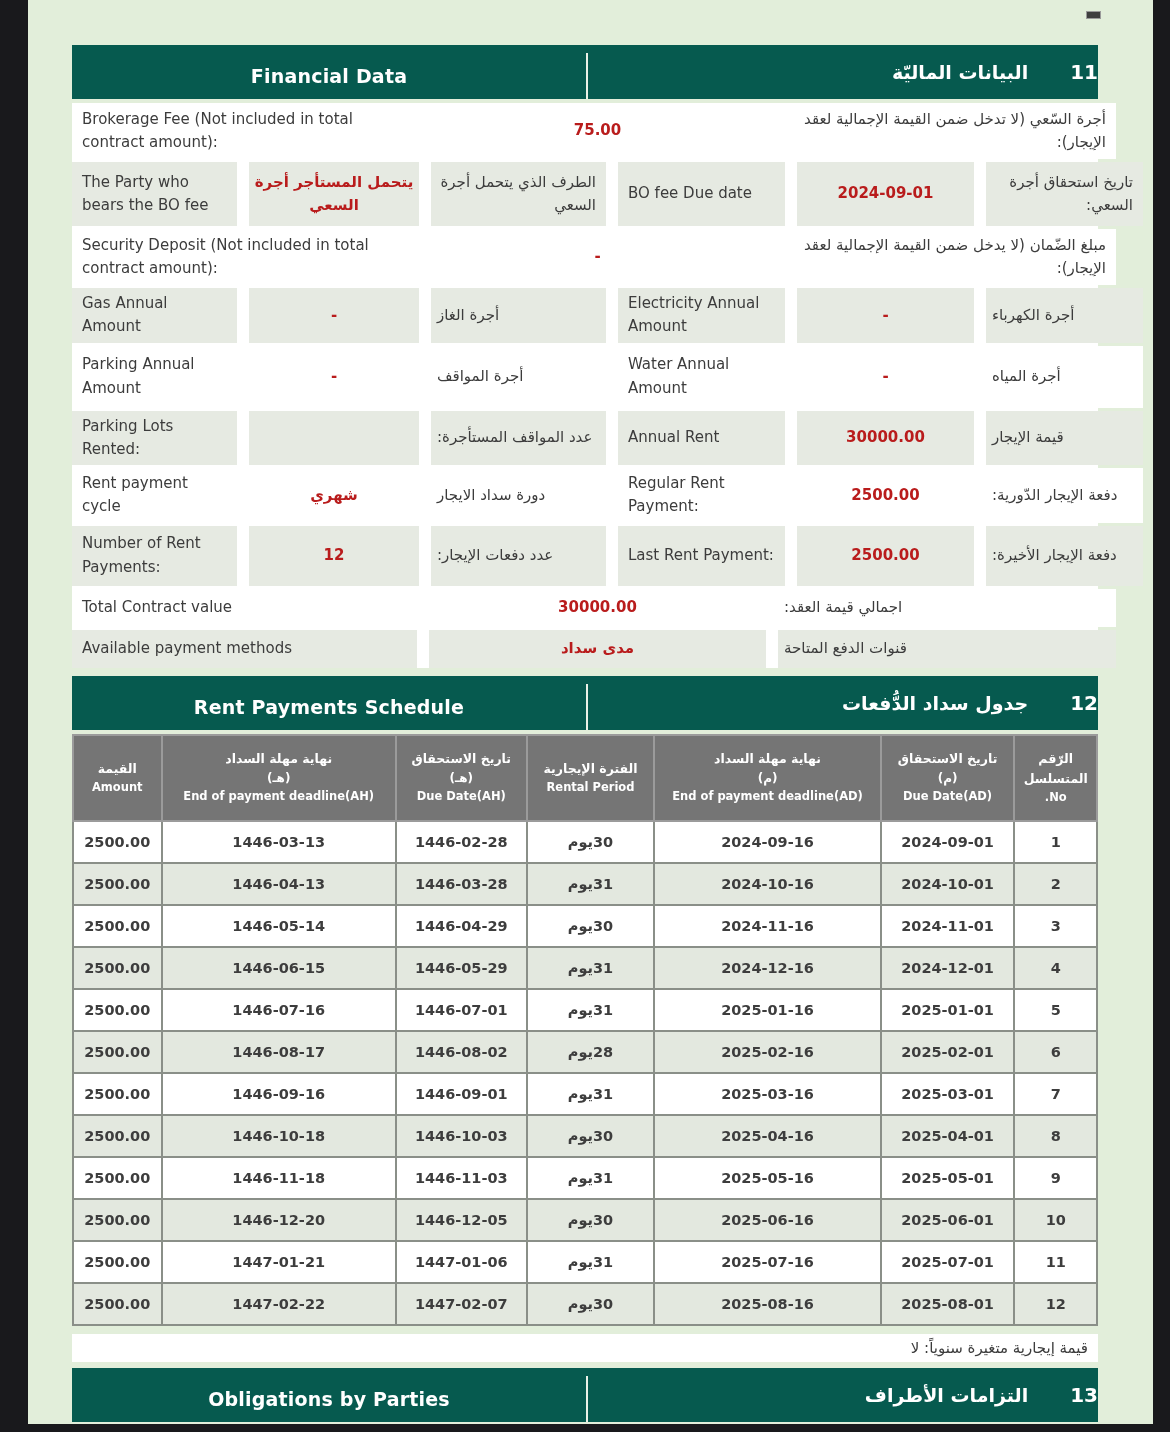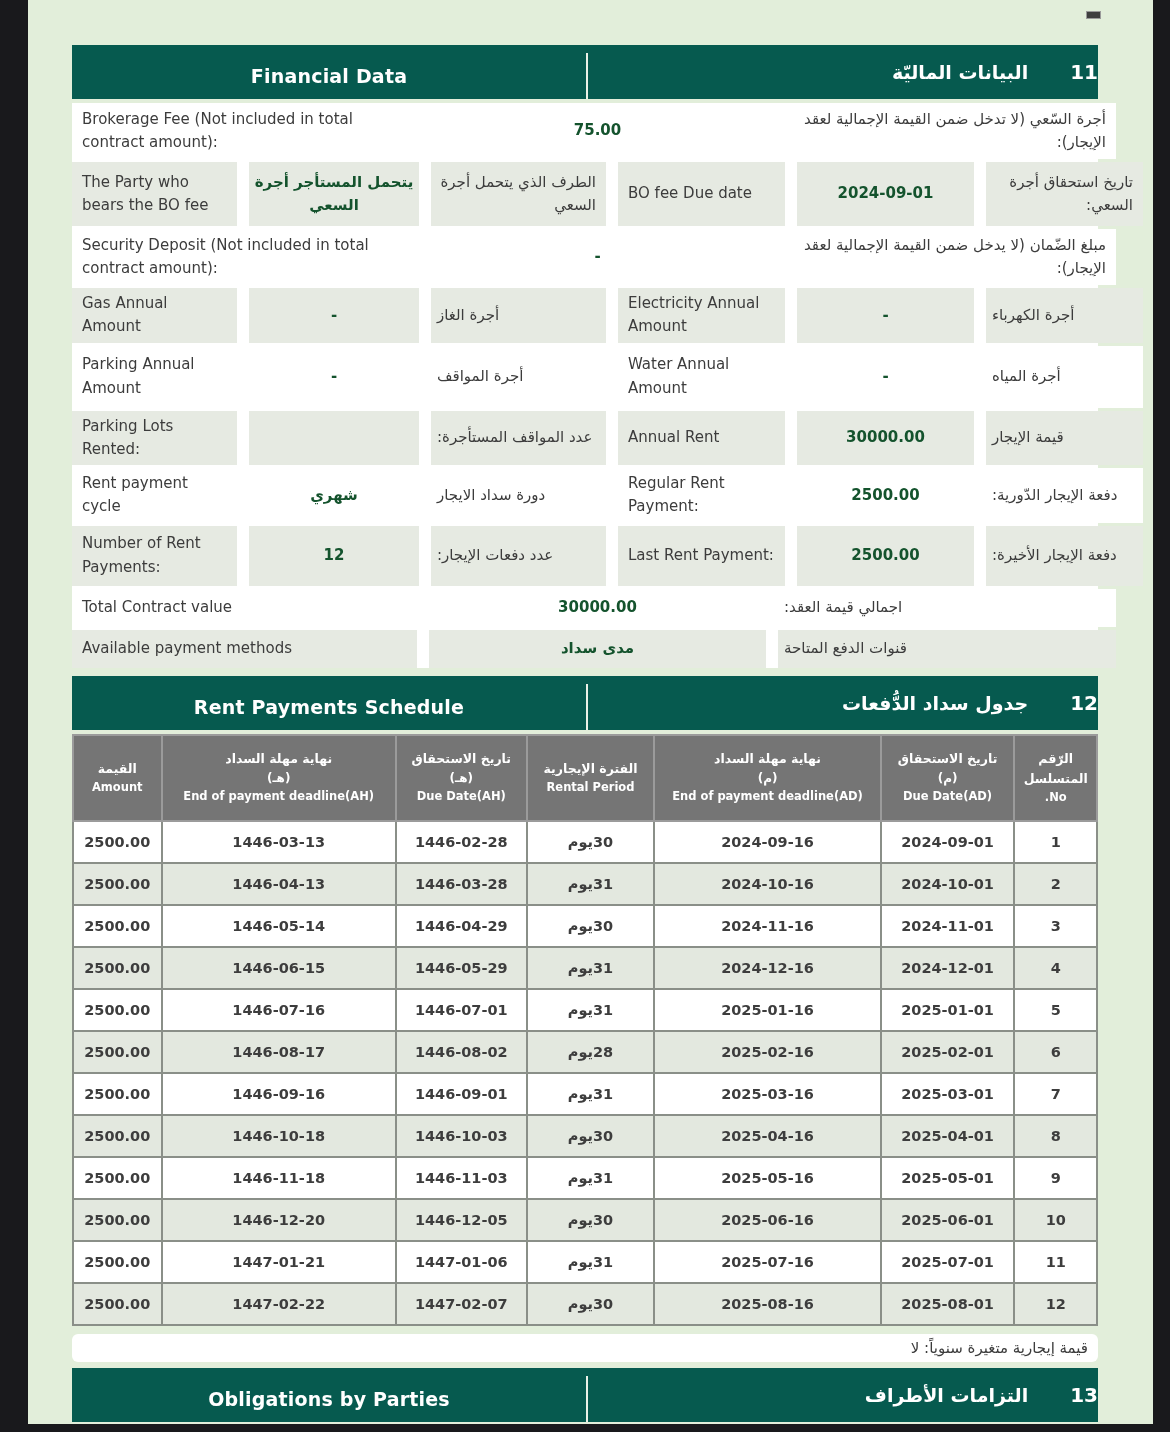--- a/index.html
+++ b/index.html
@@ -38,21 +38,21 @@
   .h-right .t-ar{font-weight:bold;font-size:19px;direction:rtl;}
   .h-right .t-num{font-weight:bold;font-size:20px;margin-left:42px;}
 
   
   .fin-rows{display:flex;flex-direction:column;gap:3px;margin-top:4px;background:#ffffff;}
   .fin-row{display:grid;column-gap:12px;background:#ffffff;}
   .fin-row .fcell{background:#ffffff;display:flex;align-items:center;}
   .fin-row.shade .fcell{background:#e6eae2;}
   .fcell{font-size:15px;line-height:1.55;}
   .c-en{justify-content:flex-start;text-align:left;padding:4px 6px 4px 10px;}
-  .c-val{justify-content:center;text-align:center;font-weight:bold;color:#14532d;}
+  .c-val{justify-content:center;text-align:center;font-weight:bold;color:#b91c1c;}
   .c-ar{justify-content:flex-end;text-align:right;padding:4px 10px 4px 6px;}
 
   .sec-gap{height:8px;}
 
   
   table.schedule{
     border-collapse:collapse;table-layout:fixed;width:1026px;margin-top:4px;
     background:#ffffff;
     border-radius:21px;
   }
@@ -65,21 +65,21 @@
   .th-en{font-size:11.5px;font-weight:bold;line-height:1.55;}
   table.schedule td{
     border:2px solid #8a8f88;text-align:center;vertical-align:middle;
     height:38px;font-size:14.5px;font-weight:bold;color:#3d3d3d;background:#ffffff;
   }
   table.schedule tr.shade td{background:#e3e8df;}
   td.period{direction:rtl;}
 
   .note-row{
     margin-top:8px;height:28px;background:#ffffff;
-    display:flex;align-items:center;justify-content:flex-end;padding-right:10px;border-radius:6px;
+    display:flex;align-items:center;justify-content:flex-end;padding-right:10px;
   }
   .note-row span{direction:rtl;font-size:15px;}
 
   .article-row{
     margin-top:3px;height:38px;background:#dcdcdc;
     display:flex;align-items:center;justify-content:flex-end;padding-right:10px;
   }
 </style>
 </head>
 <body>

